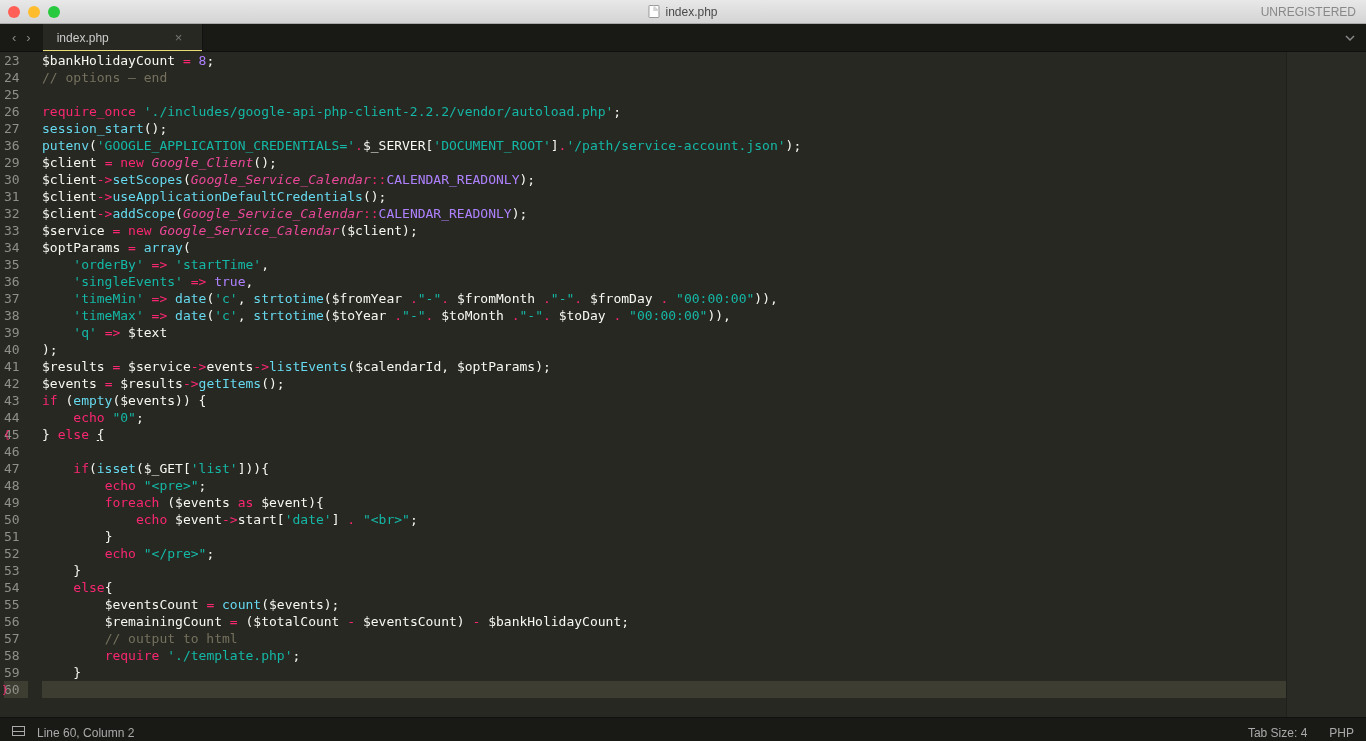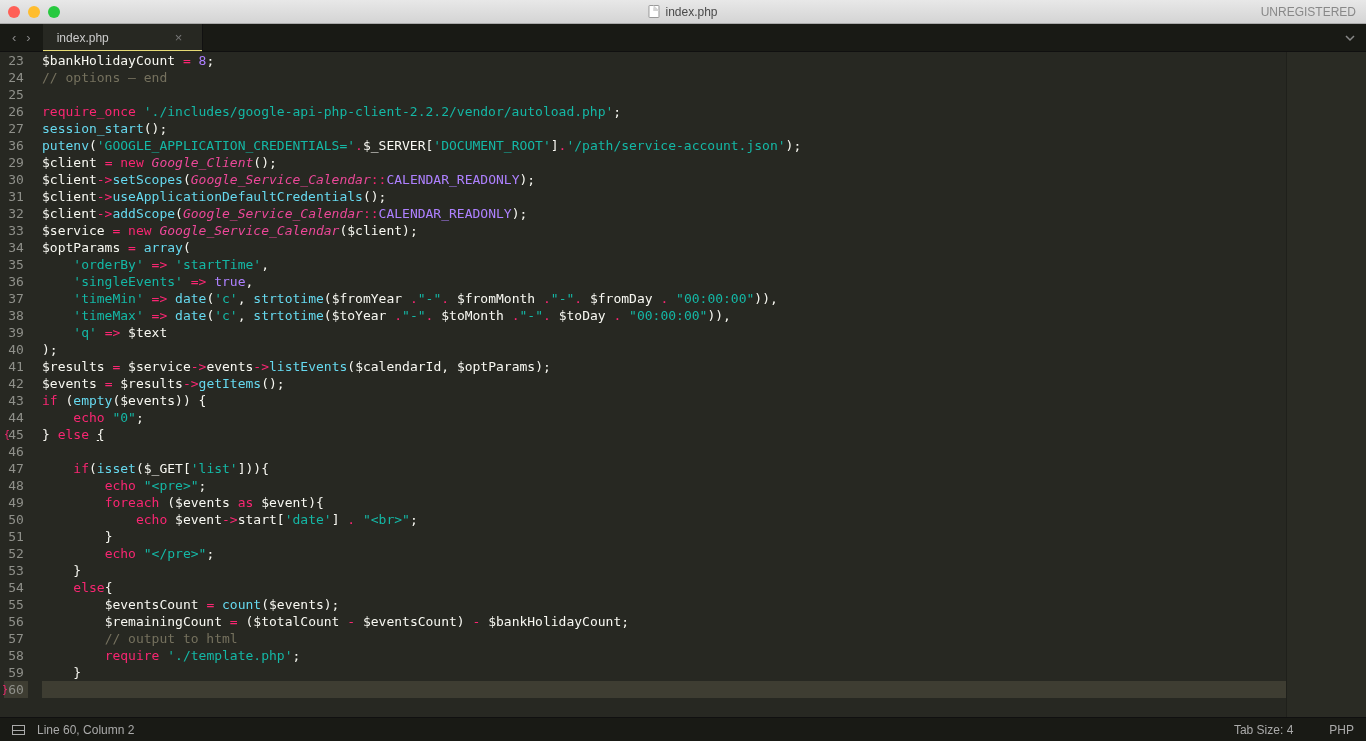--- a/index.html
+++ b/index.html
@@ -67,21 +67,21 @@
   flex: 1;
   display: flex;
   font-family: "Menlo", "Consolas", monospace;
   font-size: 13px;
   line-height: 17px;
   overflow: hidden;
   position: relative;
 }
 .gutter {
   background: #272822;
-  text-align: center;
+  text-align: left;
   padding: 0 8px 0 4px;
   color: #8f908a;
   user-select: none;
   min-width: 36px;
 }
 .gutter .ln { height: 17px; }
 .gutter .fold-open { color: #f92672; position: absolute; left: 4px; font-size: 10px; }
 .gutter .fold-close { color: #f92672; position: absolute; left: 2px; font-size: 10px; }
 
 .code {
@@ -95,28 +95,27 @@
 .minimap {
   width: 80px;
   background: #2a2b24;
   border-left: 1px solid #1f201b;
 }
 
 .statusbar {
   height: 24px;
   background: #191a15;
   display: flex;
-  align-items: center;
   font-size: 12px;
   color: #aaa;
-  padding: 0 12px;
+  padding: 8px 12px;
   gap: 12px;
   border-top: 1px solid #101010;
 }
-.statusbar .right { margin-left: auto; display: flex; gap: 36px; }
+.statusbar .right { margin-left: auto; display: flex; gap: 22px; }
 
 
 .c-var { color: #f8f8f2; }
 .c-op { color: #f92672; }
 .c-num { color: #ae81ff; }
 .c-const { color: #ae81ff; }
 .c-comment { color: #75715e; }
 .c-kw { color: #f92672; }
 .c-str { color: #14b8a6; }
 .c-punct { color: #f8f8f2; }

